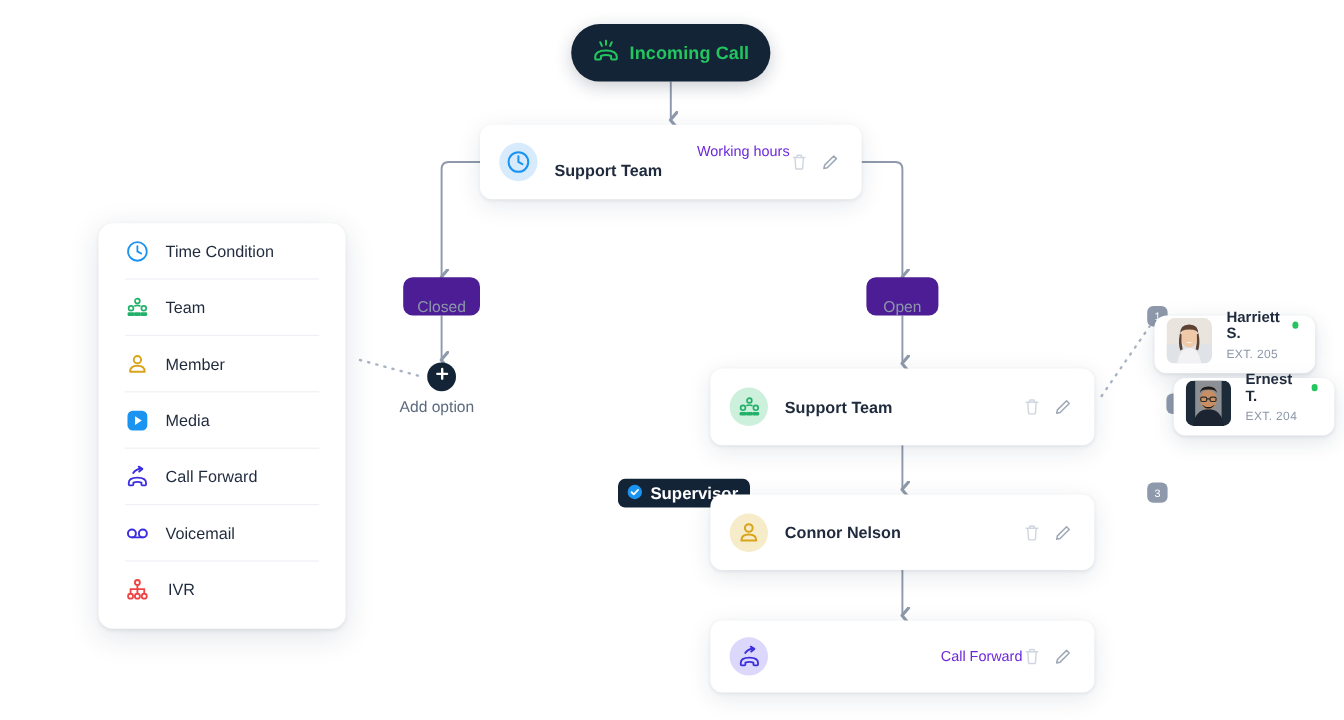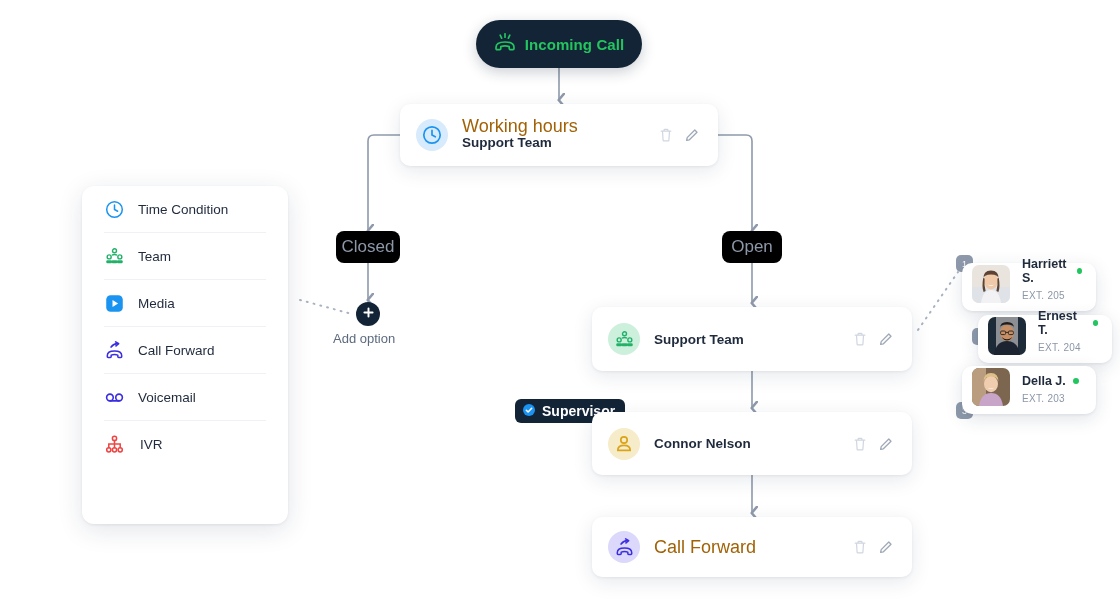--- a/index.html
+++ b/index.html
@@ -45,32 +45,32 @@
     position: absolute; background: #fff; border-radius: 10px;
     box-shadow: 0 5px 20px rgba(23,43,77,.10), 0 1px 3px rgba(23,43,77,.07);
     display: flex; align-items: center;
   }
   .card .av {
     width: 32px; height: 32px; border-radius: 50%;
     display: flex; align-items: center; justify-content: center; flex: 0 0 32px;
     margin-left: 16px;
   }
   .card .txt { margin-left: 14px; flex: 1 1 auto; min-width: 0; }
-  .card .sub { font-size: 18px; color: #a16207; line-height: 15px; }
+  .card .sub { font-size: 12px; color: #6d28d9; line-height: 15px; text-align: right; }
   .card .main { font-size: 13.5px; color: #1f2a3c; font-weight: bold; line-height: 17px; }
   .card .main .muted { color: #8c97a8; font-weight: normal; font-size: 12.5px; }
   .card .one-line { font-size: 13.5px; color: #1f2a3c; font-weight: bold; }
   .card .acts { display: flex; align-items: center; gap: 10px; margin-right: 18px; }
   .act { width: 16px; height: 16px; cursor: pointer; opacity: .85; }
 
   
   .branch {
-    position: absolute; background: #000000; border-radius: 8px;
-    display: flex; align-items: center; justify-content: center;
-    font-size: 17px; color: #8c97a8;
+    position: absolute; background: #4c1d95; border-radius: 8px;
+    display: flex; align-items: flex-end; justify-content: center;
+    font-size: 13px; color: #8c97a8;
   }
 
   
   .add-btn {
     position: absolute; width: 24px; height: 24px; border-radius: 50%;
     background: #142437; display: flex; align-items: center; justify-content: center;
     cursor: pointer;
   }
   .add-lbl { position: absolute; font-size: 13px; color: #5c6a7e; }
 
@@ -162,20 +162,29 @@
           <circle cx="15.6" cy="10.4" r="2.1" fill="none" stroke="#23b16a" stroke-width="1.5"></circle>
           <path d="M7.3 8.6 Q10 7.1 12.7 8.6" fill="none" stroke="#23b16a" stroke-width="1.4"></path>
           <rect x="1.4" y="14" width="6" height="3.1" rx="1.1" fill="#23b16a"></rect>
           <rect x="12.6" y="14" width="6" height="3.1" rx="1.1" fill="#23b16a"></rect>
           <rect x="7" y="14" width="6" height="3.1" rx="1.1" fill="#23b16a"></rect>
         </svg>
       </span>
       <span class="pal-lbl">Team</span>
     </div>
 
+    <div class="pal-item">
+      <span class="pal-ico">
+        <svg width="19" height="19" viewBox="0 0 20 20">
+          <circle cx="10" cy="6" r="3.2" fill="none" stroke="#d9a41a" stroke-width="1.7"></circle>
+          <path d="M3.6 16.6 Q3.6 11.4 10 11.4 Q16.4 11.4 16.4 16.6 Z" fill="none" stroke="#d9a41a" stroke-width="1.7" stroke-linejoin="round"></path>
+        </svg>
+      </span>
+      <span class="pal-lbl">Member</span>
+    </div>
 
     <div class="pal-item">
       <span class="pal-ico">
         <svg width="19" height="19" viewBox="0 0 20 20">
           <rect x="1.3" y="1.3" width="17.4" height="17.4" rx="4.6" fill="#1a94f0"></rect>
           <path d="M7.9 6.2 L13.8 10 L7.9 13.8 Z" fill="#fff"></path>
         </svg>
       </span>
       <span class="pal-lbl">Media</span>
     </div>
@@ -392,33 +401,14 @@
         <span>Ernest T.</span>
         <span class="dot"></span>
       </span>
       <span class="ext">EXT. 204</span>
     </span>
   </div>
 
   <div class="rank" style="left:956px; top:402px;">
     <span>3</span>
   </div>
-  <div class="agent" style="left:962px; top:366px; width:134px; height:48px;">
-    <span class="photo">
-      <svg width="38" height="38" viewBox="0 0 38 38">
-        <rect width="38" height="38" fill="#7d6650"></rect>
-        <rect x="0" y="0" width="14" height="38" fill="#b99d7e"></rect>
-        <path d="M7 38 Q9 25 19 25 Q29 25 31 38 Z" fill="#c8a4c8"></path>
-        <ellipse cx="19" cy="16" rx="7" ry="8.2" fill="#f0cdae"></ellipse>
-        <path d="M11.6 13.5 Q11.6 5 19 5 Q26.4 5 26.4 13.5 Q25 8.6 19 8.6 Q13 8.6 11.6 13.5 Z" fill="#e0c089"></path>
-        <path d="M15.6 19.8 Q19 22.2 22.4 19.8 Q19 21 15.6 19.8 Z" fill="#fff"></path>
-      </svg>
-    </span>
-    <span class="info">
-      <span class="nm">
-        <span>Della J.</span>
-        <span class="dot"></span>
-      </span>
-      <span class="ext">EXT. 203</span>
-    </span>
-  </div>
 
 </div>
 
 </body></html>

